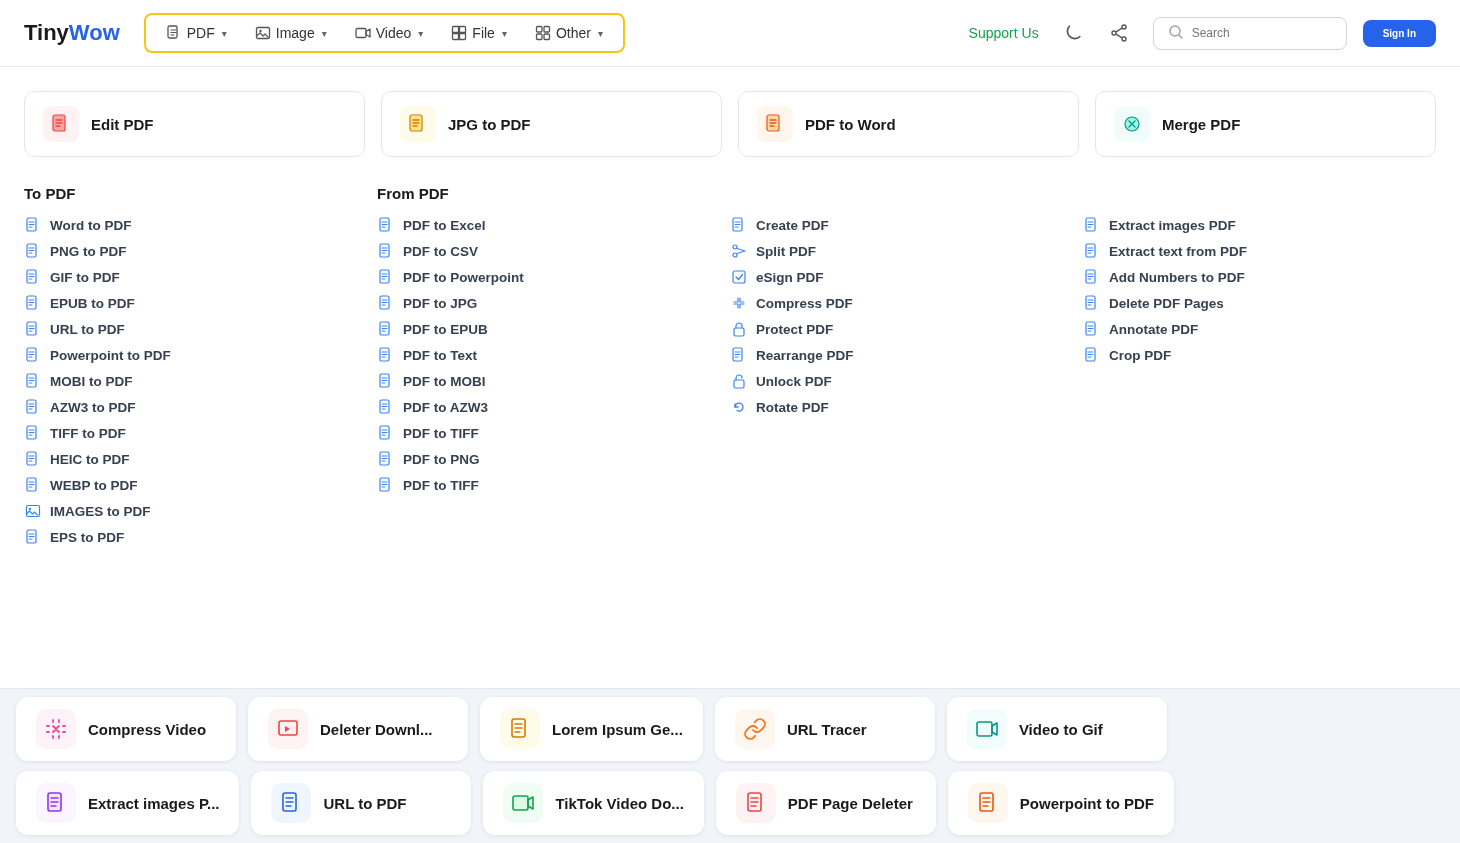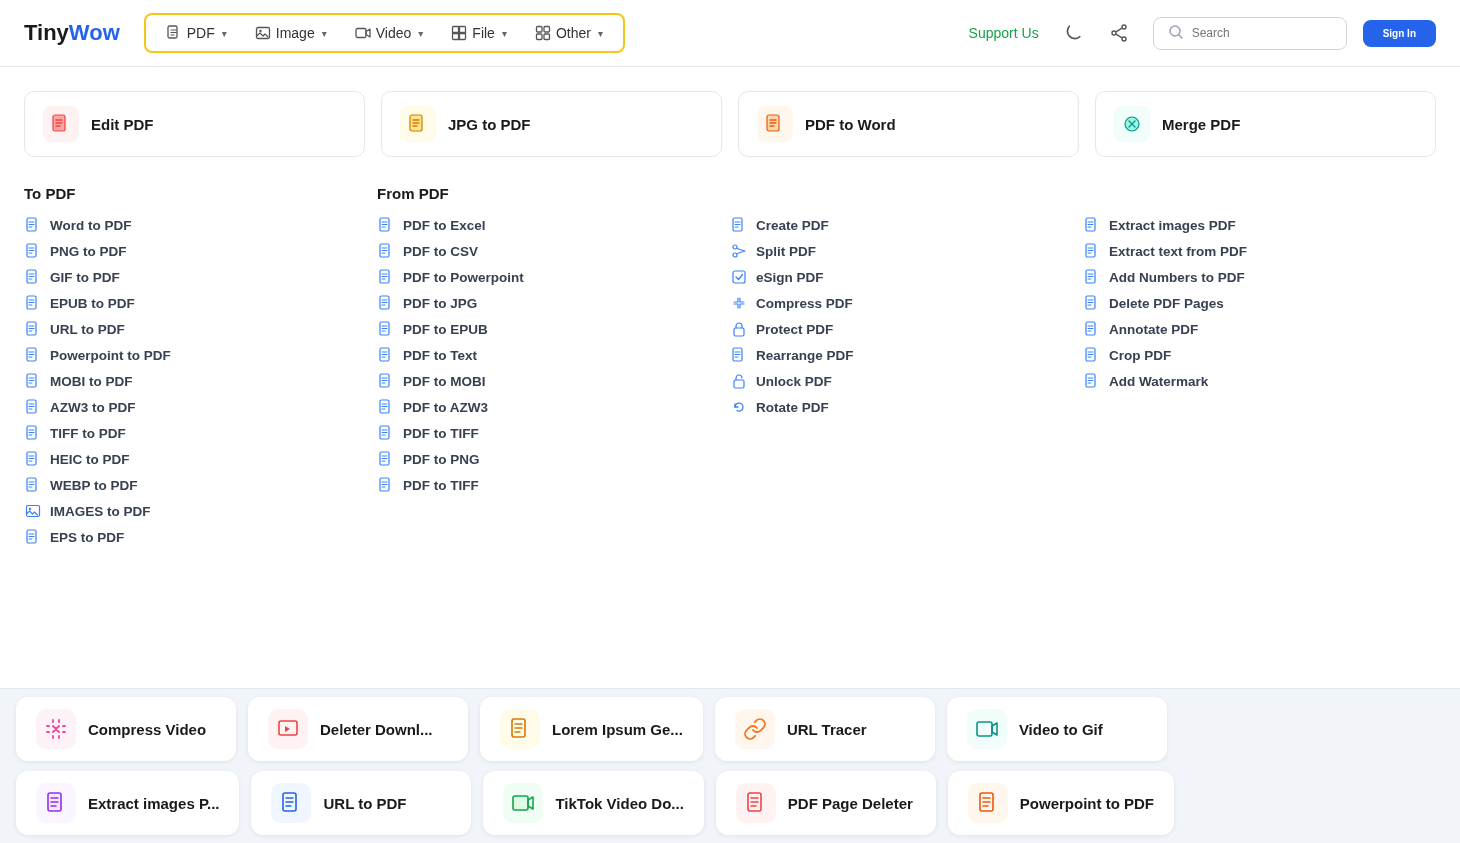--- a/index.html
+++ b/index.html
@@ -483,26 +483,20 @@
                 <rect x="2" y="1" width="9" height="13" rx="1.5" stroke="#3b82f6" stroke-width="1.2"></rect>
                 <path d="M4 5h5M4 7.5h5M4 10h3" stroke="#3b82f6" stroke-width="1" stroke-linecap="round"></path>
               </svg>
             </span>Annotate PDF</li>
         <li class="link-item"><span class="li-icon">
               <svg width="16" height="16" viewBox="0 0 16 16" fill="none">
                 <rect x="2" y="1" width="9" height="13" rx="1.5" stroke="#3b82f6" stroke-width="1.2"></rect>
                 <path d="M4 5h5M4 7.5h5M4 10h3" stroke="#3b82f6" stroke-width="1" stroke-linecap="round"></path>
               </svg>
             </span>Crop PDF</li>
-        <li class="link-item"><span class="li-icon">
-              <svg width="16" height="16" viewBox="0 0 16 16" fill="none">
-                <rect x="2" y="1" width="9" height="13" rx="1.5" stroke="#3b82f6" stroke-width="1.2"></rect>
-                <path d="M4 5h5M4 7.5h5M4 10h3" stroke="#3b82f6" stroke-width="1" stroke-linecap="round"></path>
-              </svg>
-            </span>Add Watermark</li>
       </ul>
     </div>
   </div>
 </main>
 
 <div style="position:fixed; bottom:0; left:0; right:0; background:#f1f5f9; border-top:1px solid #e2e8f0; padding: 8px 16px; display:flex; flex-direction:column; gap:10px;">
 
   <div style="display:flex; gap:12px;">
     <div class="bottom-card">
       <div class="bc-icon pink">

